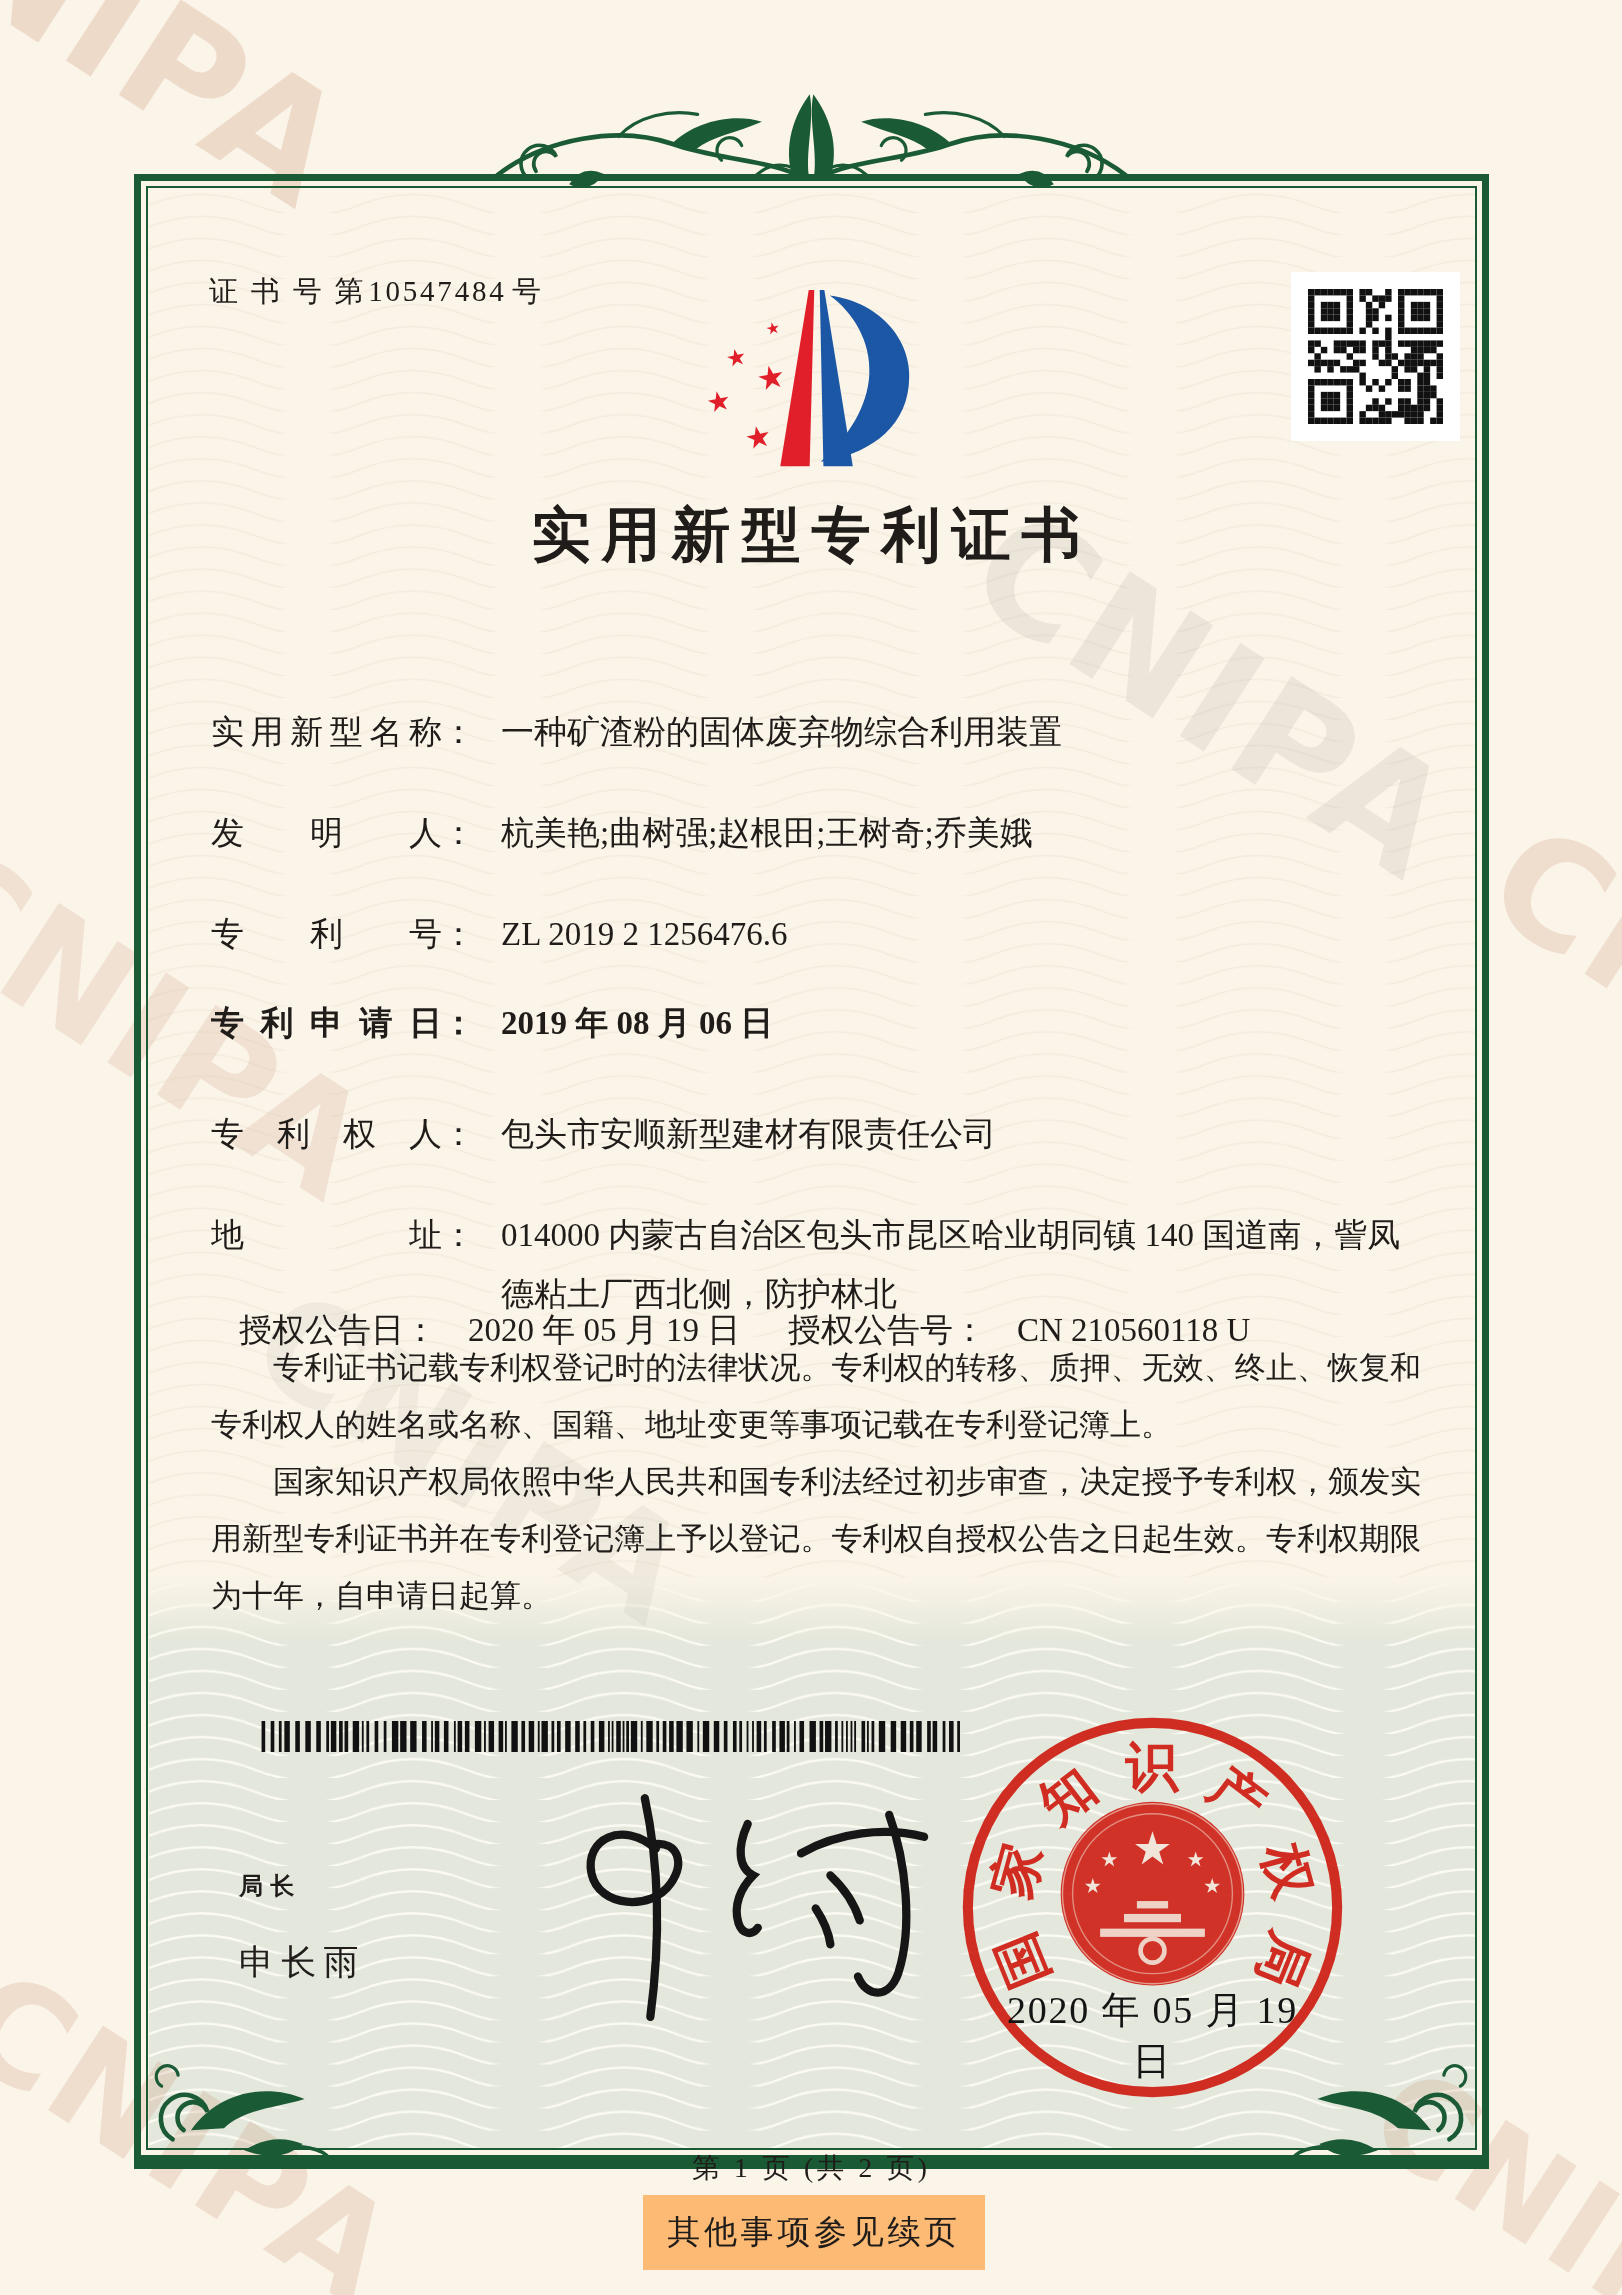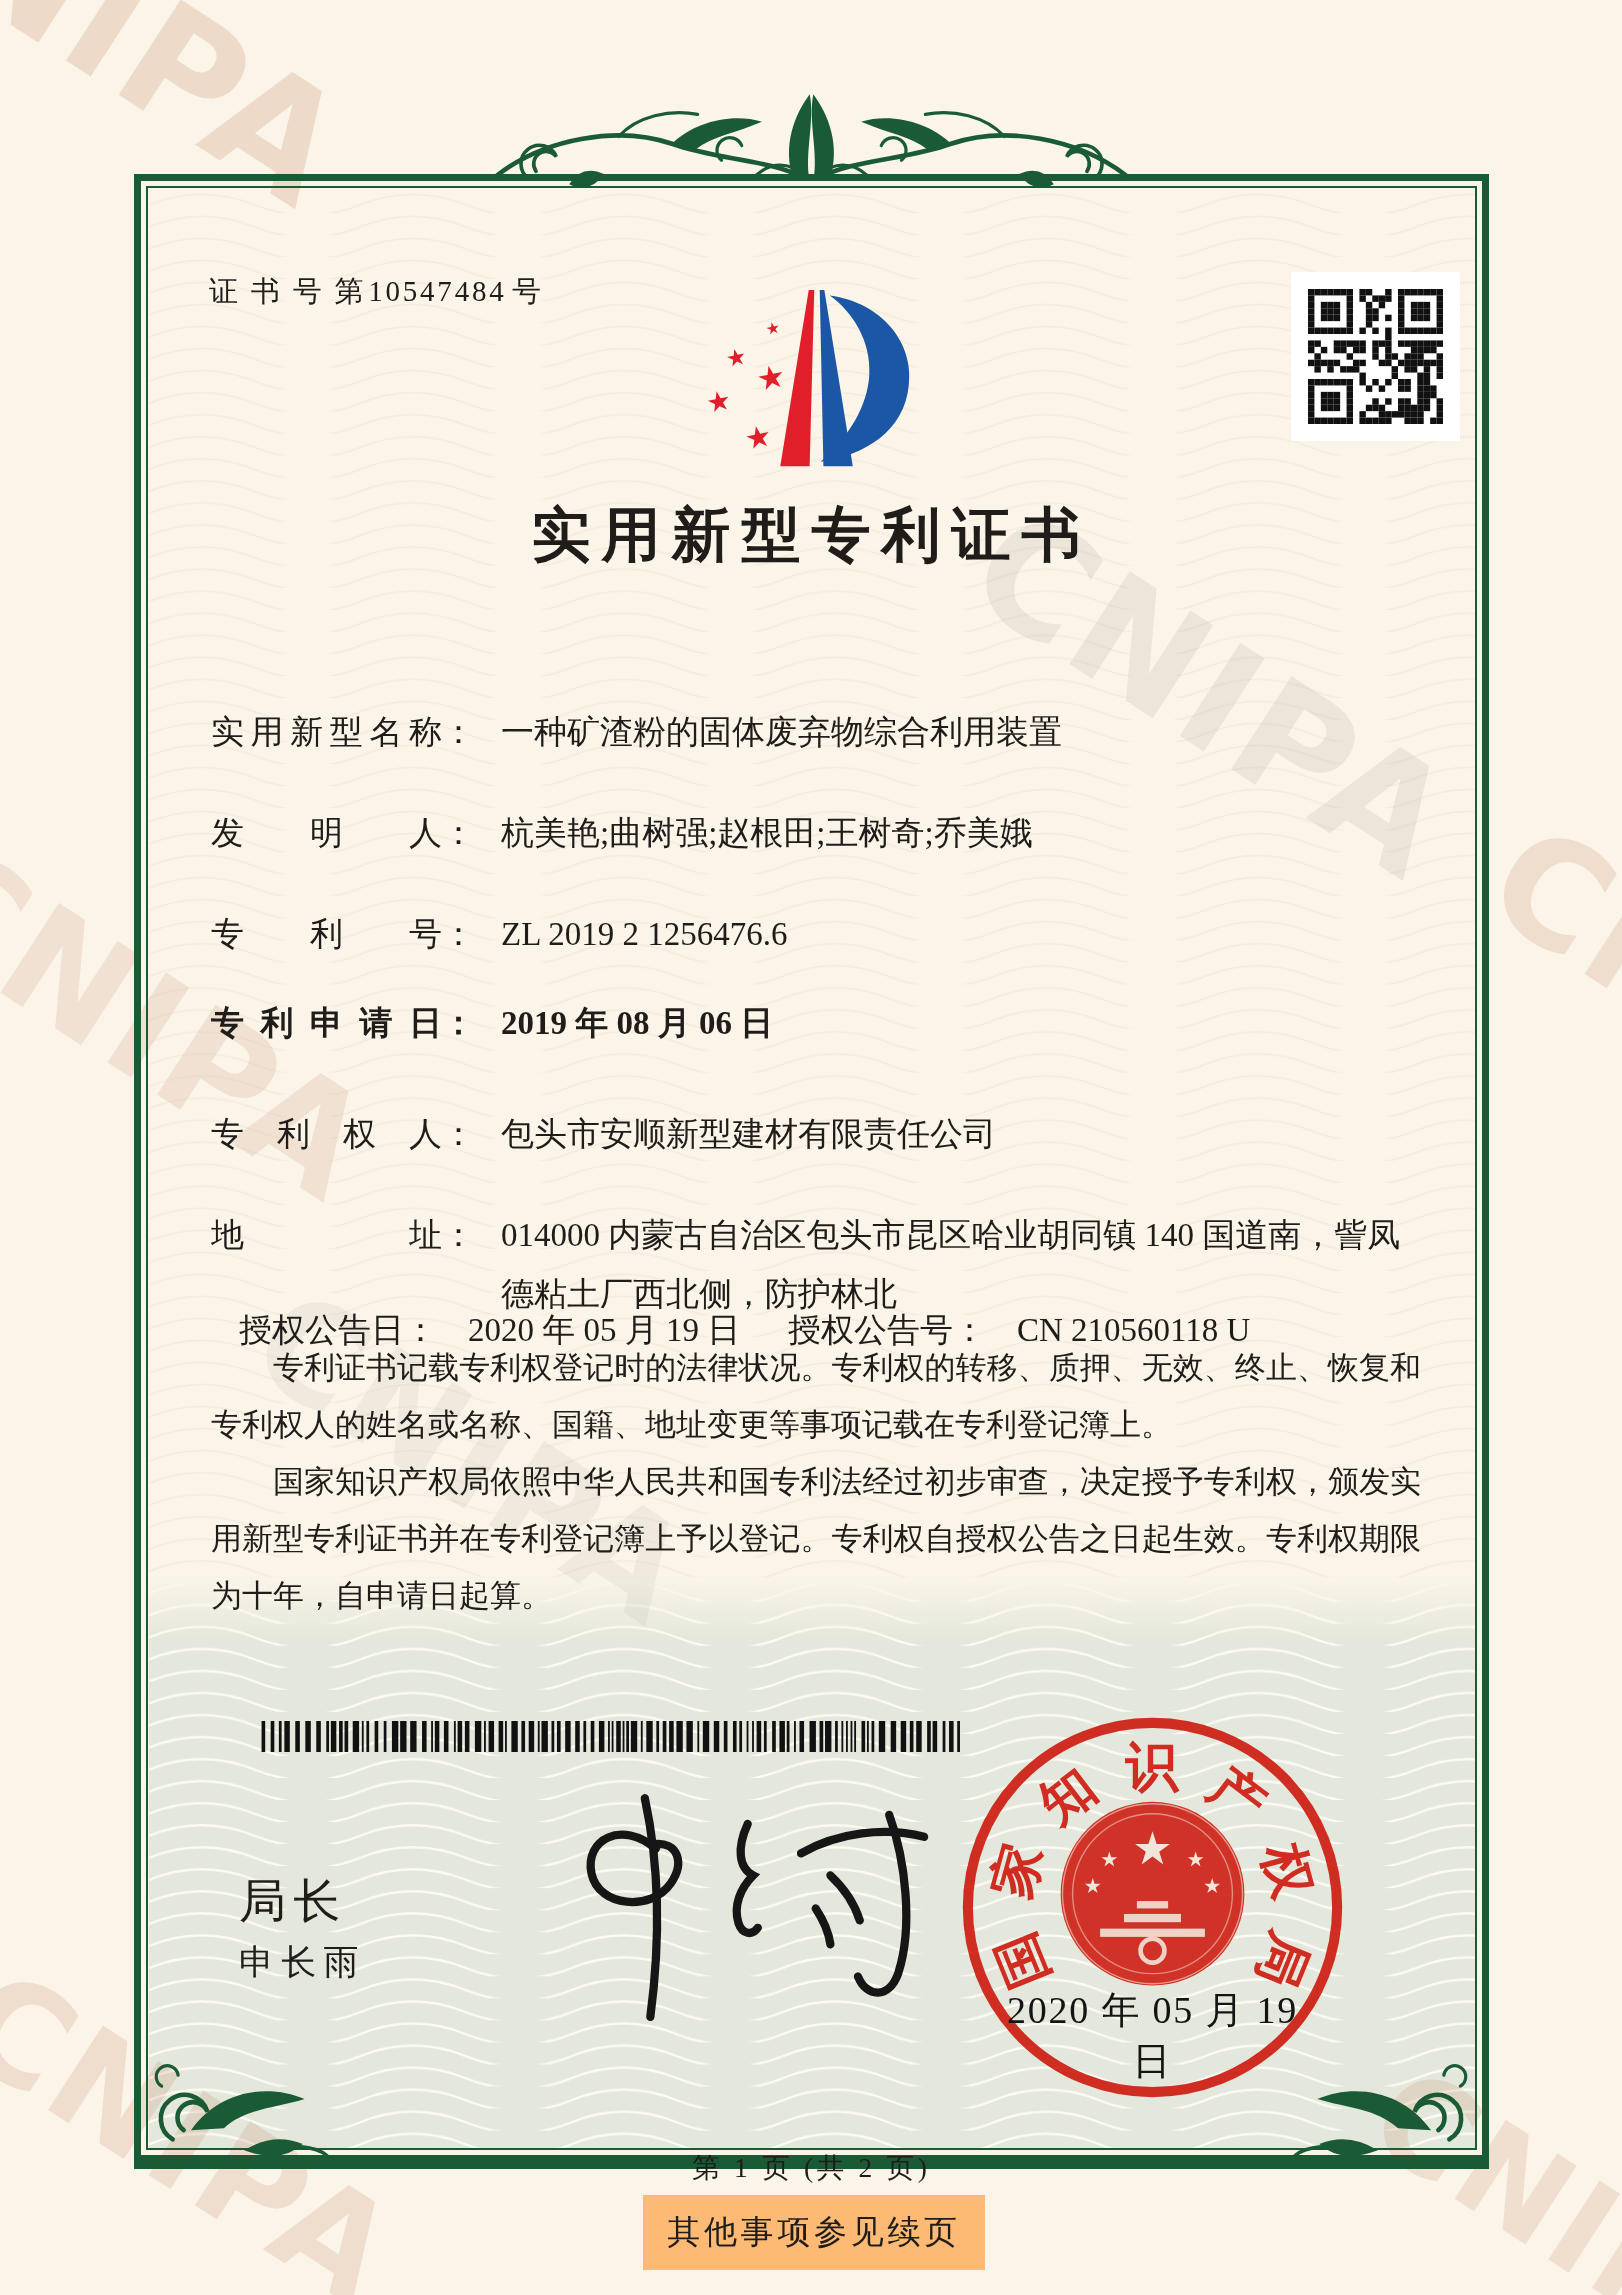--- a/index.html
+++ b/index.html
@@ -79,21 +79,21 @@
   .paras{position:absolute;left:211px;top:1339px;width:1210px;z-index:5;}
   .paras p{
     margin:0;font-size:31px;line-height:57px;
     text-indent:62px;text-align:justify;
   }
   
   .barcode{position:absolute;left:259px;top:1721px;z-index:5;}
   .director-title{
     position:absolute;left:239px;top:1870px;z-index:5;
     font-family:"Liberation Sans","DejaVu Sans",sans-serif;
-    font-size:47px;font-weight:400;letter-spacing:7.3px;
+    font-size:24px;font-weight:700;letter-spacing:7.3px;
   }
   .director-name{
     position:absolute;left:239px;top:1939px;z-index:5;
     font-family:"Liberation Sans","DejaVu Sans",sans-serif;
     font-size:35px;font-weight:500;letter-spacing:7.3px;
   }
   .signature{position:absolute;left:507px;top:1789px;z-index:6;}
   .seal{position:absolute;left:955px;top:1710px;width:395px;height:395px;z-index:6;}
   .seal .arc-char{
     position:absolute;

